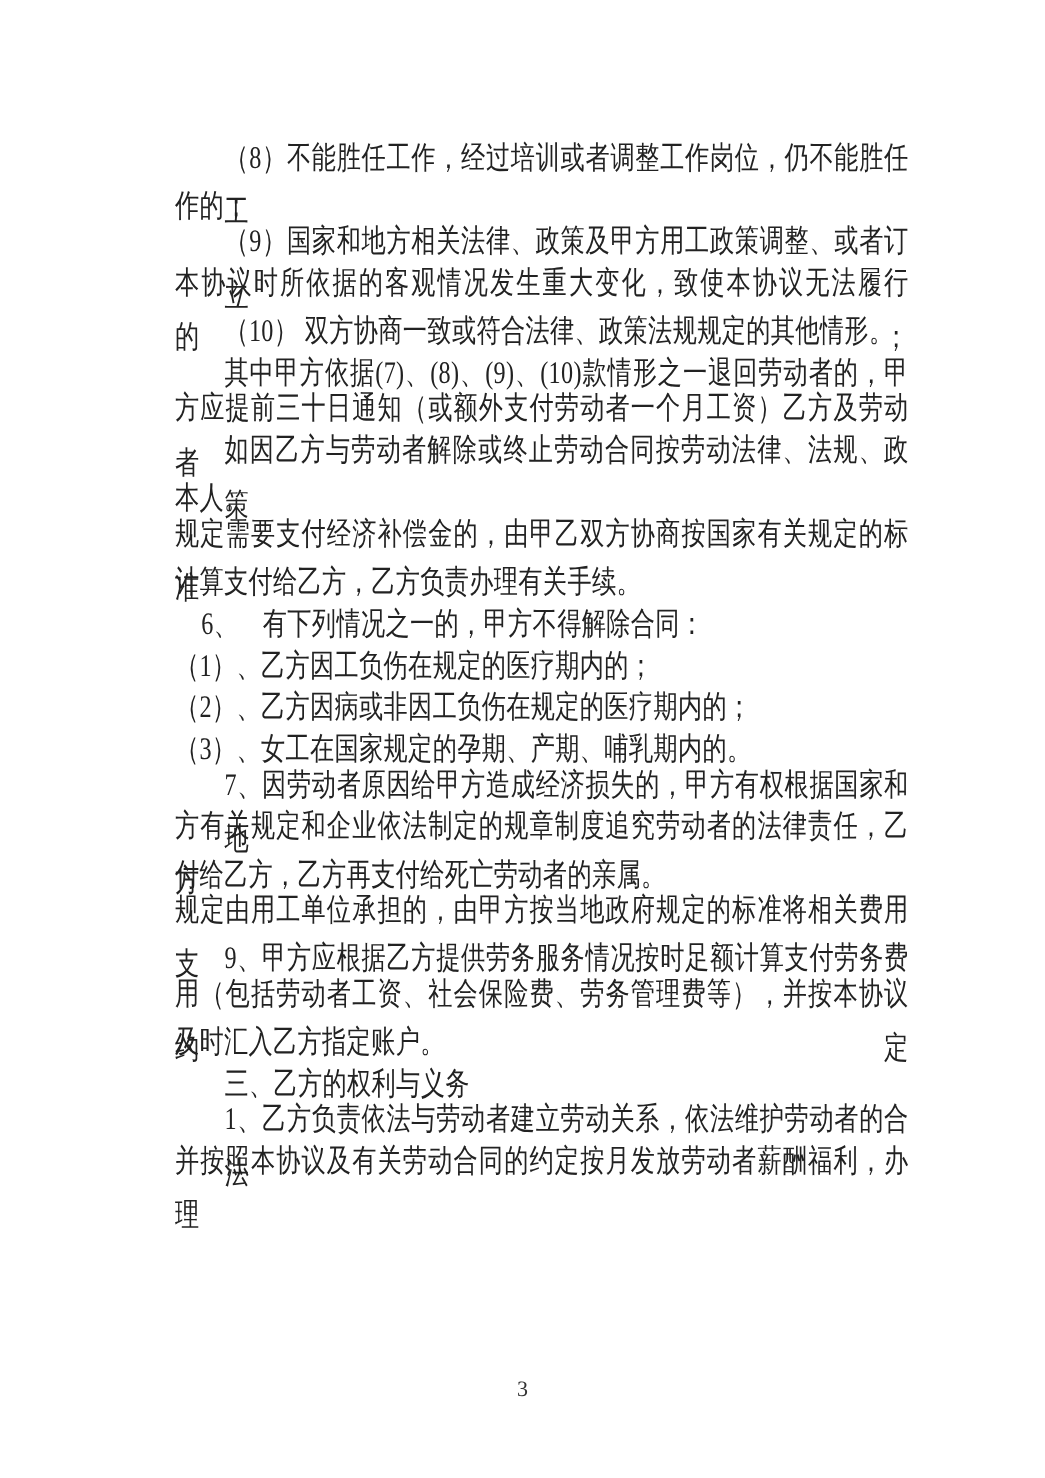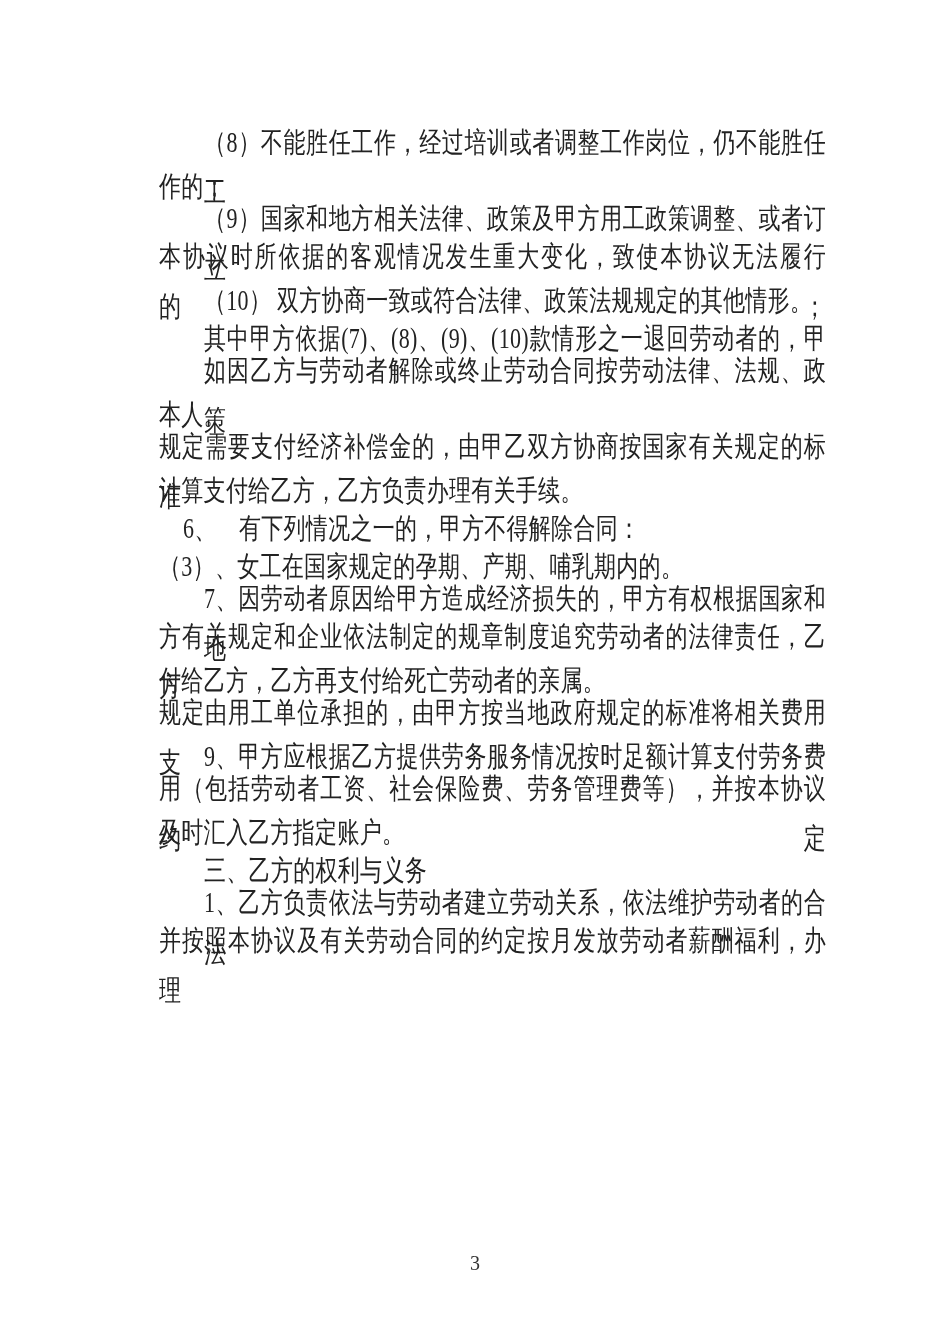--- a/index.html
+++ b/index.html
@@ -74,34 +74,43 @@
       </div>
       <div class="line ind-none fill">
         <span class="tx">本协议时所依据的客观情况发生重大变化，致使本协议无法履行的；</span>
       </div>
       <div class="line ind-para">
         <span class="tx">（10） 双方协商一致或符合法律、政策法规规定的其他情形。</span>
       </div>
       <div class="line ind-para fill">
         <span class="tx">其中甲方依据(7)、(8)、(9)、(10)款情形之一退回劳动者的，甲</span>
       </div>
+      <div class="line ind-none fill">
+        <span class="tx">方应提前三十日通知（或额外支付劳动者一个月工资）乙方及劳动者</span>
+      </div>
       <div class="line ind-para fill">
         <span class="tx">如因乙方与劳动者解除或终止劳动合同按劳动法律、法规、政策</span>
       </div>
       <div class="line ind-none">
         <span class="tx">本人。</span>
       </div>
       <div class="line ind-none fill">
         <span class="tx">规定需要支付经济补偿金的，由甲乙双方协商按国家有关规定的标准</span>
       </div>
       <div class="line ind-none">
         <span class="tx">计算支付给乙方，乙方负责办理有关手续。</span>
       </div>
       <div class="line ind-num">
         <span class="tx">6、　有下列情况之一的，甲方不得解除合同：</span>
+      </div>
+      <div class="line ind-sub">
+        <span class="tx">（1）、乙方因工负伤在规定的医疗期内的；</span>
+      </div>
+      <div class="line ind-sub">
+        <span class="tx">（2）、乙方因病或非因工负伤在规定的医疗期内的；</span>
       </div>
       <div class="line ind-sub">
         <span class="tx">（3）、女工在国家规定的孕期、产期、哺乳期内的。</span>
       </div>
       <div class="line ind-para fill">
         <span class="tx">7、因劳动者原因给甲方造成经济损失的，甲方有权根据国家和地</span>
       </div>
       <div class="line ind-none fill">
         <span class="tx">方有关规定和企业依法制定的规章制度追究劳动者的法律责任，乙方</span>
       </div>

